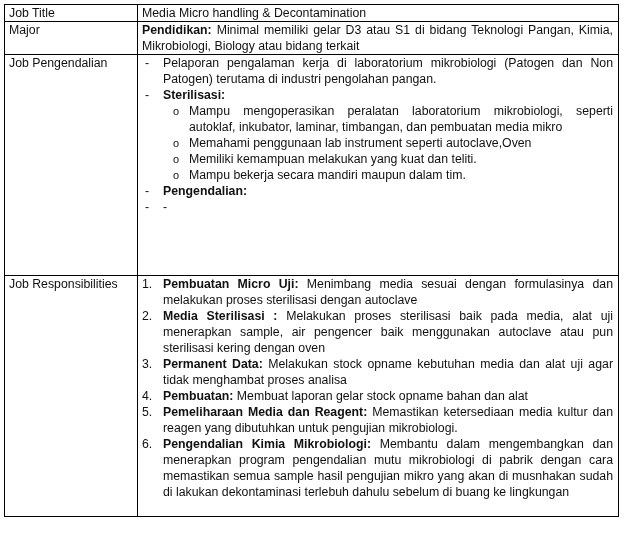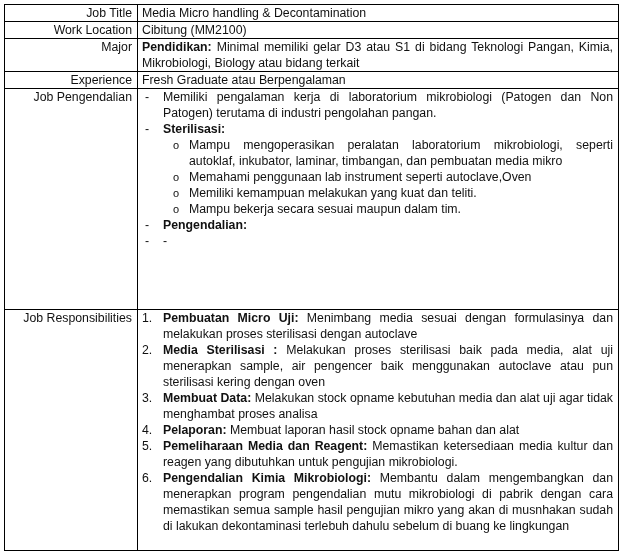--- a/index.html
+++ b/index.html
@@ -23,21 +23,21 @@
       top: 4px;
       width: 615px;
       border-collapse: collapse;
       table-layout: fixed;
     }
     table.job td {
       border: 1.3px solid #000000;
       vertical-align: top;
       padding: 0 5px 0 4px;
     }
-    td.label { width: 123px; padding-left: 5px; text-align: right; }
+    td.label { width: 123px; padding-left: 5px; }
     td.value { padding-left: 5px; padding-right: 6px; }
     .justify { text-align: justify; }
     b { font-weight: bold; }
 
     .row-single td { height: 15px; }
     .row-major td { height: 32px; }
     .row-req td { height: 220px; }
     .row-resp td { height: 240px; }
 
     .dash-list { margin: 0; padding: 0; list-style: none; }
@@ -54,39 +54,31 @@
   </style>
 </head>
 <body>
 
 <table class="job">
   <tbody>
       <tr class="row-single">
     <td class="label">Job Title</td>
     <td class="value">Media Micro handling &amp; Decontamination</td>
   </tr>
-  <tr class="row-single">
-    <td class="label">Work Location</td>
-    <td class="value">Cibitung (MM2100)</td>
-  </tr>
   <tr class="row-major">
     <td class="label">Major</td>
     <td class="value justify"><b>Pendidikan:</b><span> Minimal memiliki gelar D3 atau S1 di bidang Teknologi Pangan, Kimia, Mikrobiologi, Biology atau bidang terkait</span></td>
-  </tr>
-  <tr class="row-single">
-    <td class="label">Experience</td>
-    <td class="value">Fresh Graduate atau Berpengalaman</td>
   </tr>
   <tr class="row-req">
     <td class="label">Job Pengendalian</td>
     <td class="value">
       <ul class="dash-list jr-inner">
         <li class="dash-item">
           <span class="dash-bullet">-</span>
-          <span>Memiliki pengalaman kerja di laboratorium mikrobiologi (Patogen dan Non Patogen) terutama di industri pengolahan pangan.</span>
+          <span>Pelaporan pengalaman kerja di laboratorium mikrobiologi (Patogen dan Non Patogen) terutama di industri pengolahan pangan.</span>
         </li>
         <li class="dash-item">
           <span class="dash-bullet">-</span>
           <b>Sterilisasi:</b>
         </li>
       </ul>
       <ul class="sub-list">
         <li class="sub-item">
           <span class="sub-bullet">o</span>
           <span>Mampu mengoperasikan peralatan laboratorium mikrobiologi, seperti autoklaf, inkubator, laminar, timbangan, dan pembuatan media mikro</span>
@@ -94,21 +86,21 @@
         <li class="sub-item">
           <span class="sub-bullet">o</span>
           <span>Memahami penggunaan lab instrument seperti autoclave,Oven</span>
         </li>
         <li class="sub-item">
           <span class="sub-bullet">o</span>
           <span>Memiliki kemampuan melakukan yang kuat dan teliti.</span>
         </li>
         <li class="sub-item">
           <span class="sub-bullet">o</span>
-          <span>Mampu bekerja secara sesuai maupun dalam tim.</span>
+          <span>Mampu bekerja secara mandiri maupun dalam tim.</span>
         </li>
       </ul>
       <ul class="dash-list">
         <li class="dash-item">
           <span class="dash-bullet">-</span>
           <b>Pengendalian:</b>
         </li>
         <li class="dash-item">
           <span class="dash-bullet">-</span>
           <span>-</span>
@@ -123,25 +115,25 @@
         <li class="num-item">
           <span class="num-marker">1.</span>
           <b>Pembuatan Micro Uji:</b><span> Menimbang media sesuai dengan formulasinya dan melakukan proses sterilisasi dengan autoclave</span>
         </li>
         <li class="num-item">
           <span class="num-marker">2.</span>
           <b>Media Sterilisasi :</b><span> Melakukan proses sterilisasi baik pada media, alat uji menerapkan sample, air pengencer baik menggunakan autoclave atau pun sterilisasi kering dengan oven</span>
         </li>
         <li class="num-item">
           <span class="num-marker">3.</span>
-          <b>Membuat Data:</b><span> Melakukan stock opname kebutuhan media dan alat uji agar tidak menghambat proses analisa</span>
+          <b>Permanent Data:</b><span> Melakukan stock opname kebutuhan media dan alat uji agar tidak menghambat proses analisa</span>
         </li>
         <li class="num-item">
           <span class="num-marker">4.</span>
-          <b>Pelaporan:</b><span> Membuat laporan hasil stock opname bahan dan alat</span>
+          <b>Pembuatan:</b><span> Membuat laporan gelar stock opname bahan dan alat</span>
         </li>
         <li class="num-item">
           <span class="num-marker">5.</span>
           <b>Pemeliharaan Media dan Reagent:</b><span> Memastikan ketersediaan media kultur dan reagen yang dibutuhkan untuk pengujian mikrobiologi.</span>
         </li>
         <li class="num-item">
           <span class="num-marker">6.</span>
           <b>Pengendalian Kimia Mikrobiologi:</b><span> Membantu dalam mengembangkan dan menerapkan program pengendalian mutu mikrobiologi di pabrik dengan cara memastikan semua sample hasil pengujian mikro yang akan di musnhakan sudah di lakukan dekontaminasi terlebuh dahulu sebelum di buang ke lingkungan</span>
         </li>
       </ol>

